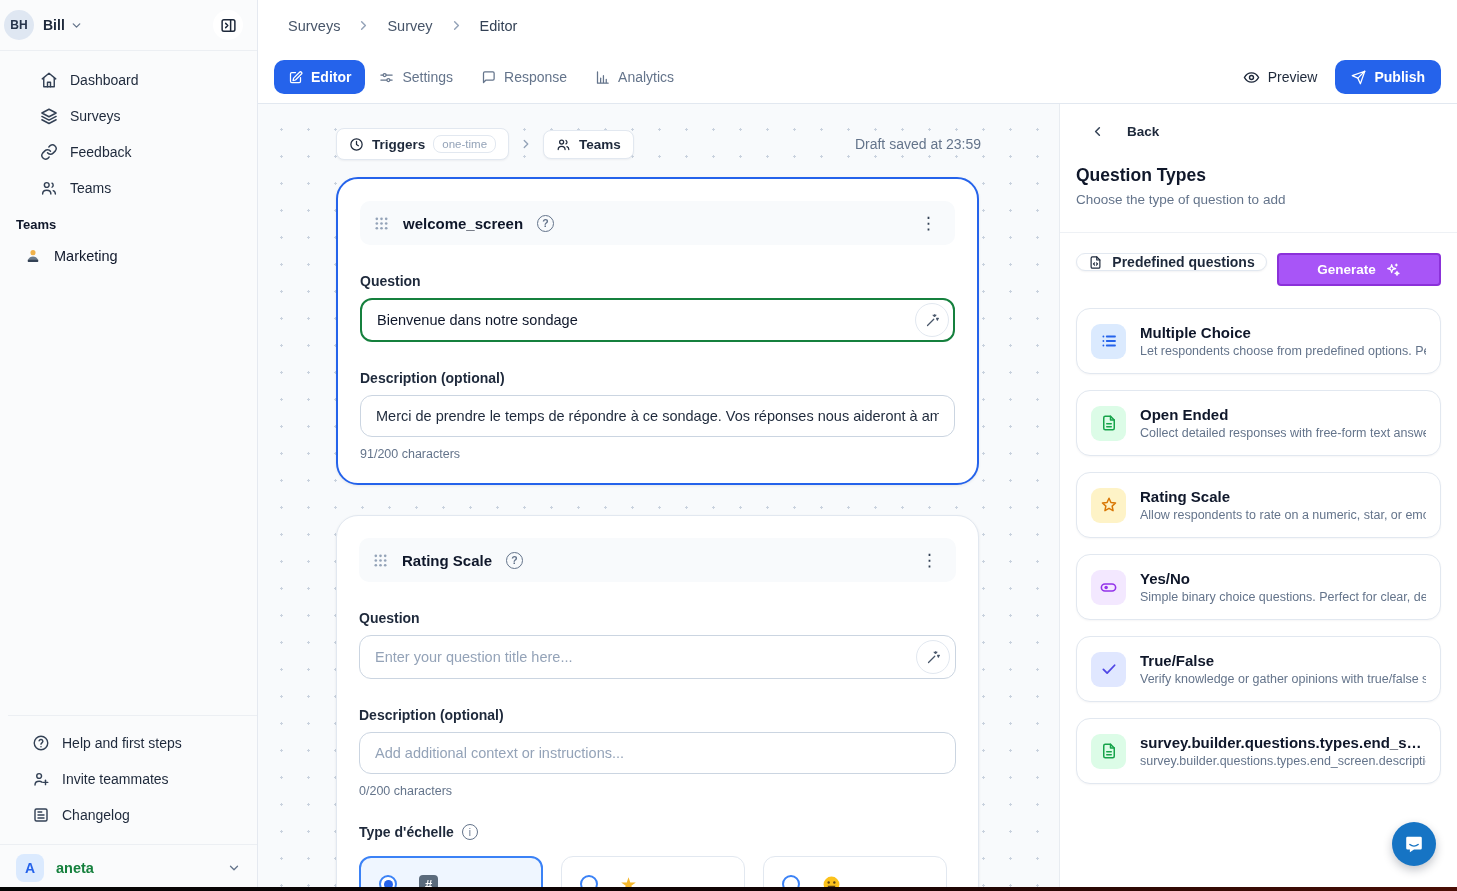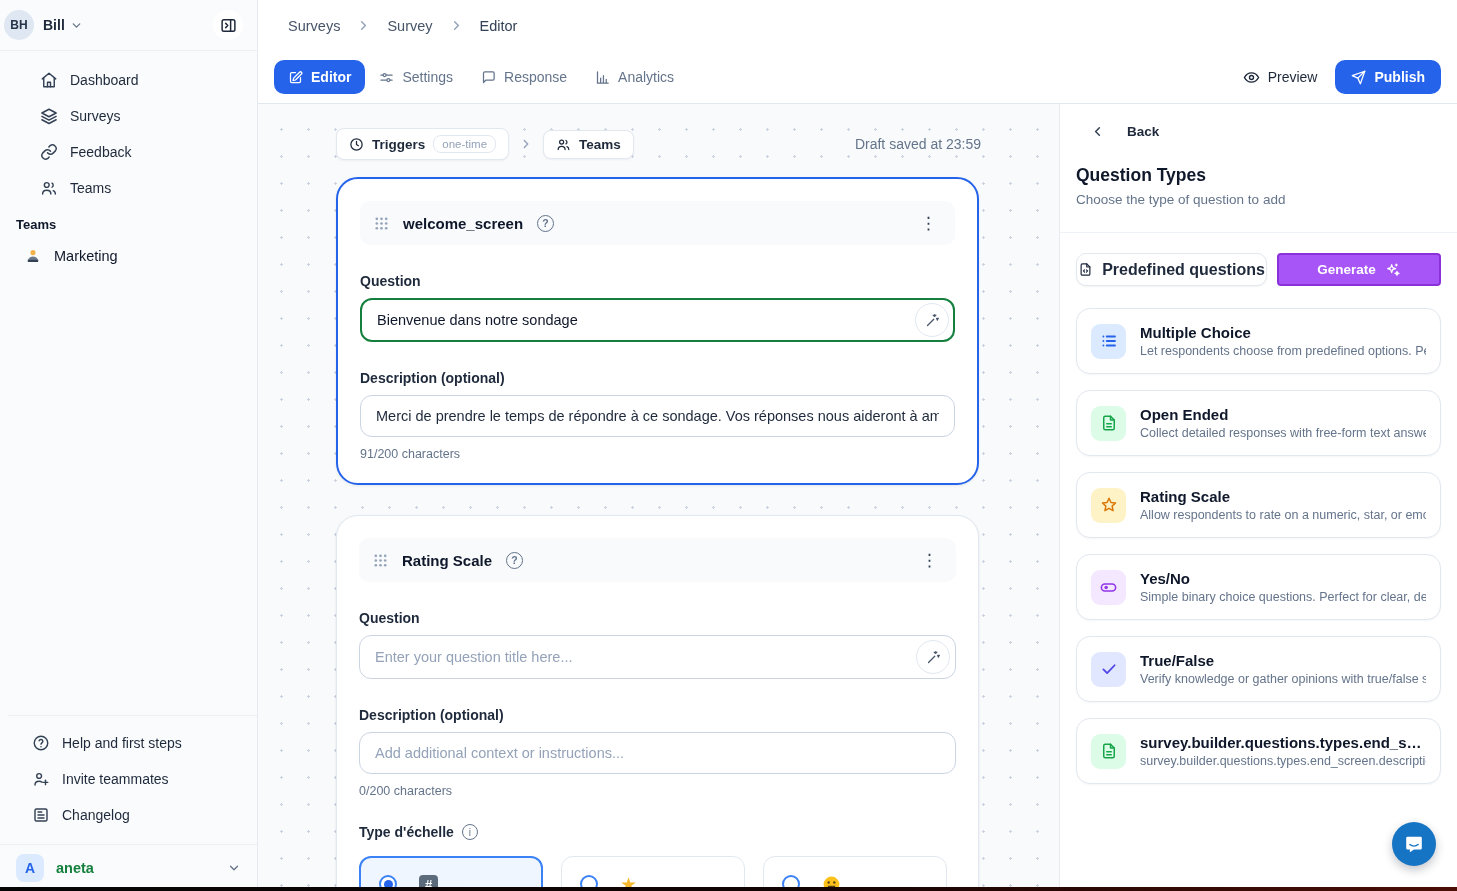--- a/index.html
+++ b/index.html
@@ -126,23 +126,23 @@
   .panel { position:absolute; left:1059px; top:104px; right:0; bottom:0; background:#fff;
     border-left:1px solid #e8ecf1; padding:0 16px; overflow:hidden; }
   .back-row { display:flex; align-items:center; gap:22px; margin-top:20px; padding-left:14px;
     cursor:pointer; }
   .back-label { font-size:13.5px; font-weight:700; color:#1e293b; }
   .panel-title { margin-top:26px; font-size:17.5px; font-weight:700; color:#0f172a; }
   .panel-sub { margin-top:6px; font-size:13.5px; color:#64748b; padding-bottom:25px;
     border-bottom:1px solid #eef1f5; margin-left:-16px; margin-right:-16px;
     padding-left:16px; }
   .panel-actions { display:flex; gap:10px; margin-top:20px; }
-  .predef-btn { flex:1; height:33px; background:#fff; border:1px solid #e2e8f0;
+  .predef-btn { flex:1; height:18px; background:#fff; border:1px solid #e2e8f0;
     border-radius:10px; display:flex; align-items:center; justify-content:center; gap:9px;
-    font-size:16px; font-weight:600; color:#1e293b; box-shadow:0 1px 2px rgba(15,23,42,.05);
+    font-size:14px; font-weight:600; color:#1e293b; box-shadow:0 1px 2px rgba(15,23,42,.05);
     cursor:pointer; }
   .generate-btn { width:164px; height:33px; background:#a855f7; border:2px solid #8b31d9;
     border-radius:4px; display:flex; align-items:center; justify-content:center; gap:9px;
     font-size:13.5px; font-weight:600; color:#fff; cursor:pointer; }
   .type-list { margin-top:22px; display:flex; flex-direction:column; gap:16px; }
   .type-card { height:66px; border:1px solid #e2e8f0; border-radius:14px; background:#fff;
     box-shadow:0 1px 2px rgba(15,23,42,.04); display:flex; align-items:center;
     padding:0 14px; gap:14px; cursor:pointer; }
   .type-ico { width:35px; height:35px; border-radius:9px; flex:none; display:flex;
     align-items:center; justify-content:center; }

